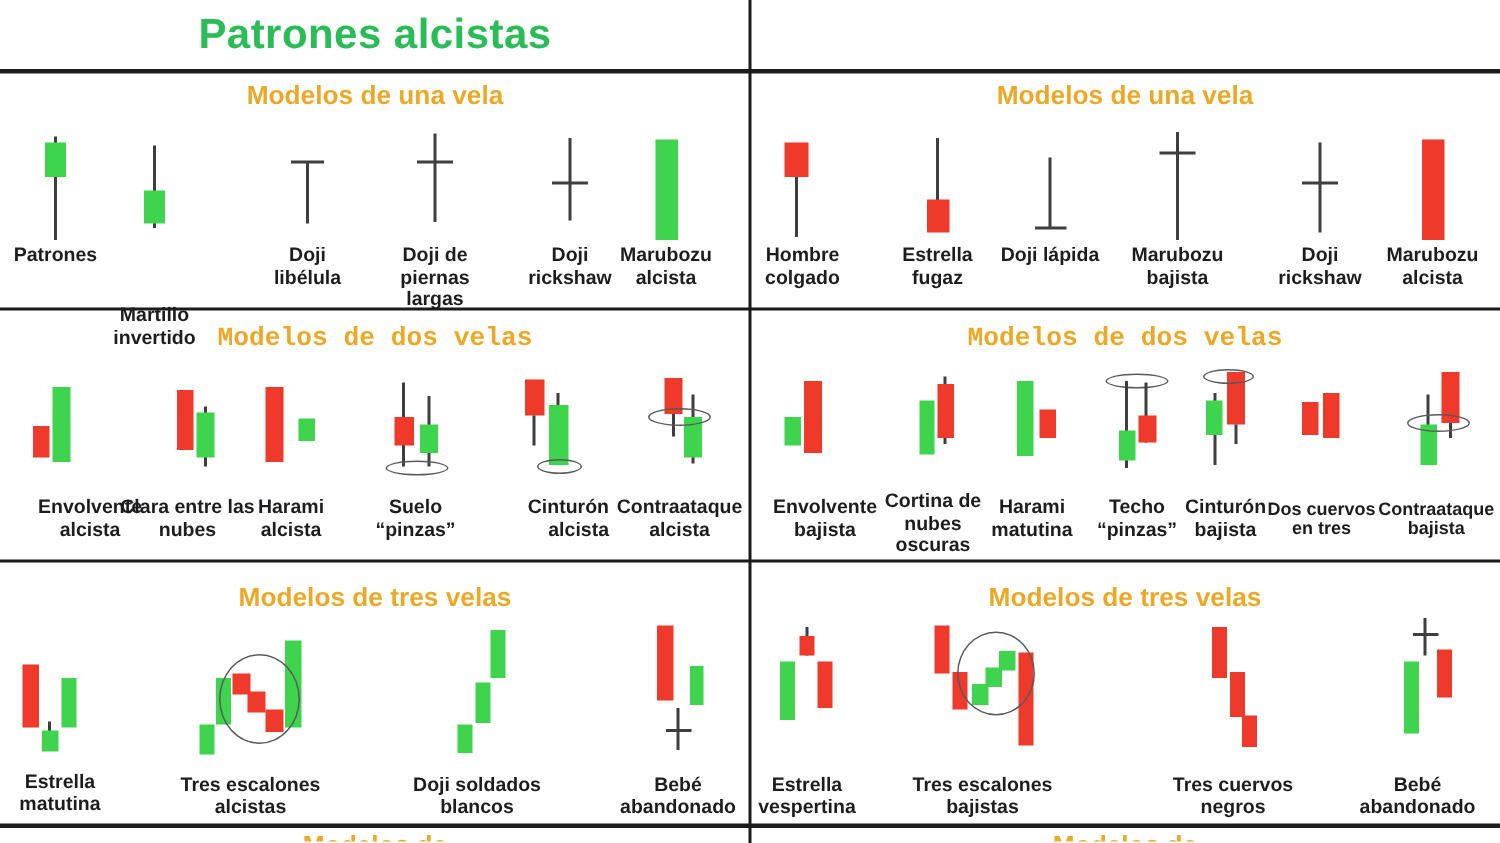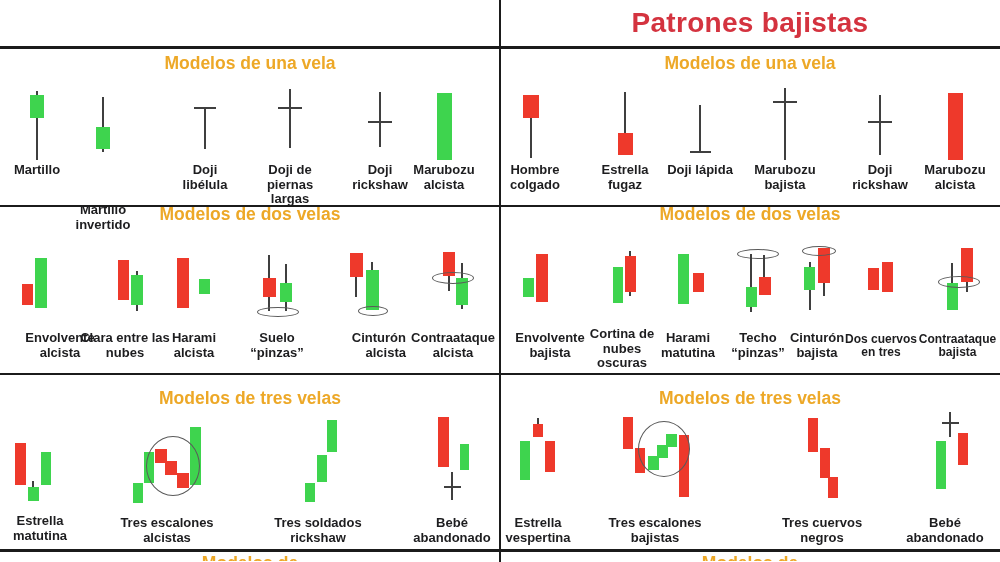--- a/index.html
+++ b/index.html
@@ -15,55 +15,55 @@
   .hrule.r2{top:205px;}
   .hrule.r3{top:373px;}
   .hrule.r4{top:549px;height:3px;}
   .main-title{position:absolute;top:7px;width:500px;text-align:center;
     font-size:28px;font-weight:bold;letter-spacing:.3px;}
   .main-title.tl{left:0;color:var(--green-title);}
   .main-title.tr{left:500px;color:var(--red-title);}
   .section-title{position:absolute;width:500px;text-align:center;
     font-size:17.5px;font-weight:bold;color:var(--orange);}
   .section-title.left{left:0;} .section-title.right{left:500px;}
-  .s-una{top:53px;} .s-dos{top:204px;} .s-tres{top:388px;}
+  .s-una{top:53px;} .s-dos{top:216px;font-family:Liberation Mono, monospace;} .s-tres{top:388px;}
   .partial{top:553px;height:8px;overflow:hidden;}
   .plabel{position:absolute;text-align:center;font-weight:bold;color:var(--ink);
     font-size:13px;line-height:1.12;}
   .cbody{position:absolute;}
   .cbody.g{background:var(--up);}
   .cbody.r{background:var(--down);}
   .wick{position:absolute;width:2px;background:var(--wick);}
   .hbar{position:absolute;height:2px;background:var(--wick);}
   .hl-ellipse{position:absolute;border:1.3px solid #5a5a5a;border-radius:50%;background:transparent;}
 </style>
 </head>
 <body>
 
 <div id="root" style="--up: #3ed44e; --down: #ee392b; --green-title: #2abd57; --red-title: #d4333f; --orange: #eda827; --ink: #1d1d1f; --line: #1b1b1b; --wick: #3f3f3f;">
-  <div class="main-title tr">Patrones bajistas</div>
+  <div class="main-title tl">Patrones alcistas</div>
 
   <div class="hrule r1"></div>
   <div class="hrule r2"></div>
   <div class="hrule r3"></div>
   <div class="hrule r4"></div>
   <div class="vdiv"></div>
 
   <div class="section-title left s-una">Modelos de una vela</div>
   <div class="section-title right s-una">Modelos de una vela</div>
   <div class="section-title left s-dos">Modelos de dos velas</div>
   <div class="section-title right s-dos">Modelos de dos velas</div>
   <div class="section-title left s-tres">Modelos de tres velas</div>
   <div class="section-title right s-tres">Modelos de tres velas</div>
 
   <div class="section-title left partial">Modelos de</div>
   <div class="section-title right partial">Modelos de</div>
 
   <div id="patterns-layer">
-      <div class="plabel" style="left: 5px; top: 163px; width: 64px;">Martillo</div>
+      <div class="plabel" style="left: 5px; top: 163px; width: 64px;">Patrones</div>
       <div class="wick" style="left: 36px; top: 91px; height: 69px;"></div>
       <div class="cbody g" style="left: 30px; top: 95px; width: 14px; height: 23px;"></div>
       <div class="plabel" style="left: 61px; top: 163px; width: 84px; margin-top: 40px;">Martillo invertido</div>
       <div class="wick" style="left: 102px; top: 97px; height: 55px;"></div>
       <div class="cbody g" style="left: 96px; top: 127px; width: 14px; height: 22px;"></div>
       <div class="plabel" style="left: 170px; top: 163px; width: 70px;">Doji libélula</div>
       <div class="hbar" style="left: 194px; top: 107px; width: 22px;"></div>
       <div class="wick" style="left: 204px; top: 108px; height: 41px;"></div>
       <div class="plabel" style="left: 253px; top: 163px; width: 74px;">Doji de piernas largas</div>
       <div class="wick" style="left: 289px; top: 89px; height: 59px;"></div>
@@ -107,21 +107,21 @@
       <div class="cbody g" style="left: 28px; top: 487px; width: 11px; height: 14px;"></div>
       <div class="cbody g" style="left: 41px; top: 452px; width: 10px; height: 33px;"></div>
       <div class="plabel" style="left: 108px; top: 516px; width: 118px;">Tres escalones alcistas</div>
       <div class="cbody g" style="left: 133px; top: 483px; width: 10px; height: 20px;"></div>
       <div class="cbody g" style="left: 144px; top: 452px; width: 10px; height: 31px;"></div>
       <div class="cbody r" style="left: 155px; top: 449px; width: 12px; height: 14px;"></div>
       <div class="cbody r" style="left: 165px; top: 461px; width: 12px; height: 14px;"></div>
       <div class="cbody r" style="left: 177px; top: 473px; width: 12px; height: 15px;"></div>
       <div class="cbody g" style="left: 190px; top: 427px; width: 11px; height: 58px;"></div>
       <div class="hl-ellipse" style="left: 146px; top: 436px; width: 52px; height: 58px;"></div>
-      <div class="plabel" style="left: 263px; top: 516px; width: 110px;">Tres soldados rickshaw</div>
+      <div class="plabel" style="left: 263px; top: 516px; width: 110px;">Doji soldados blancos</div>
       <div class="cbody g" style="left: 305px; top: 483px; width: 10px; height: 19px;"></div>
       <div class="cbody g" style="left: 317px; top: 455px; width: 10px; height: 27px;"></div>
       <div class="cbody g" style="left: 327px; top: 420px; width: 10px; height: 32px;"></div>
       <div class="plabel" style="left: 400px; top: 516px; width: 104px;">Bebé abandonado</div>
       <div class="cbody r" style="left: 438px; top: 417px; width: 11px; height: 50px;"></div>
       <div class="wick" style="left: 451px; top: 472px; height: 28px;"></div>
       <div class="hbar" style="left: 444px; top: 486px; width: 17px;"></div>
       <div class="cbody g" style="left: 460px; top: 444px; width: 9px; height: 26px;"></div>
       <div class="plabel" style="left: 495px; top: 163px; width: 80px;">Hombre colgado</div>
       <div class="wick" style="left: 530px; top: 116px; height: 42px;"></div>

